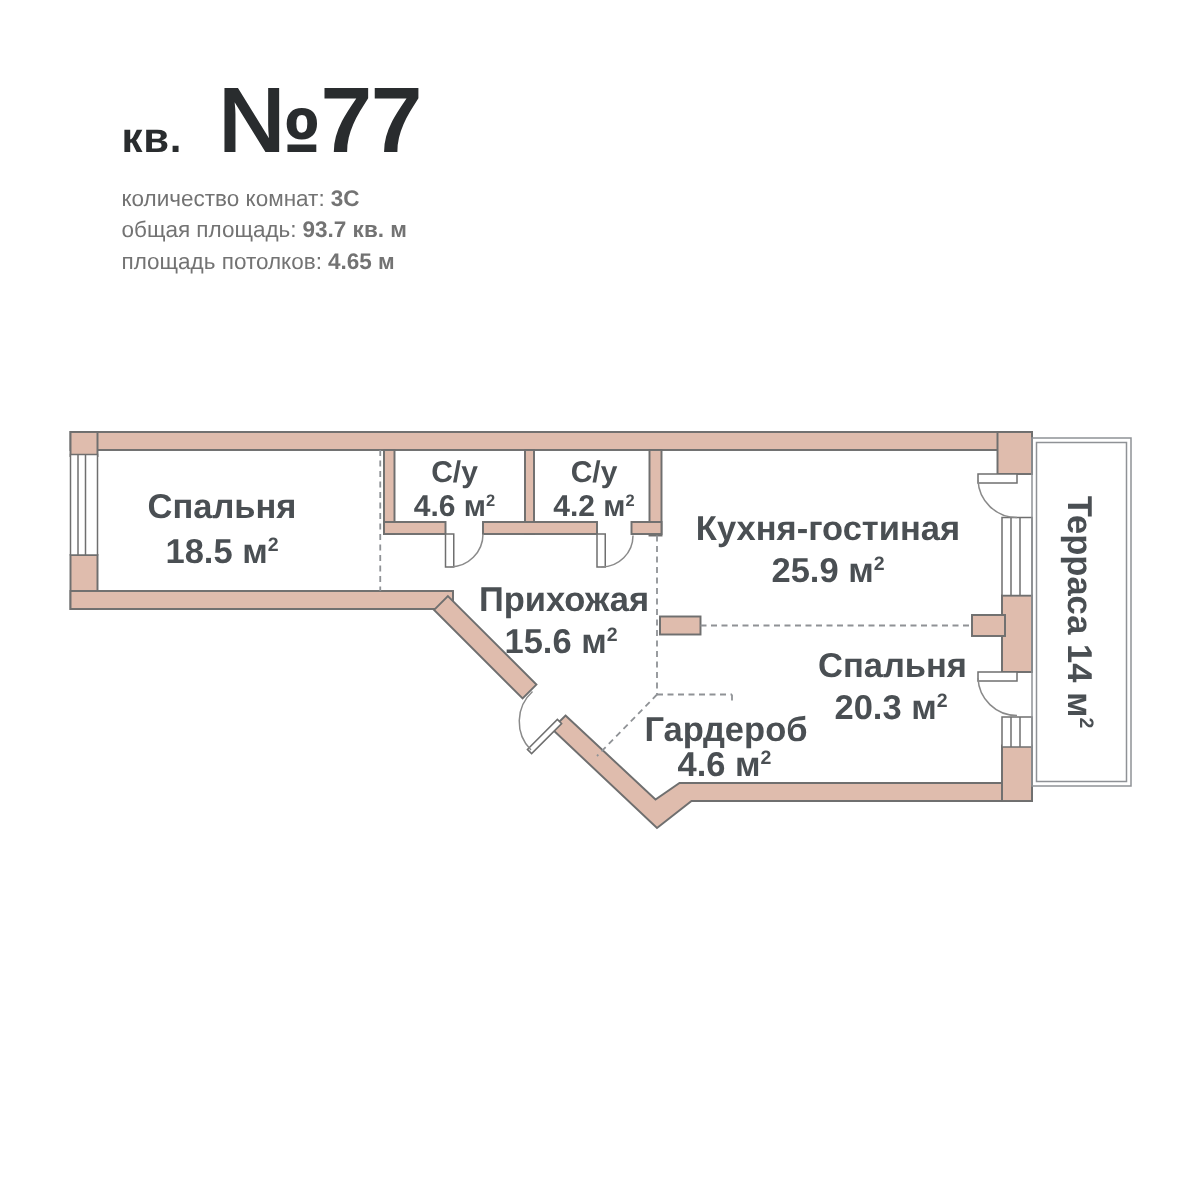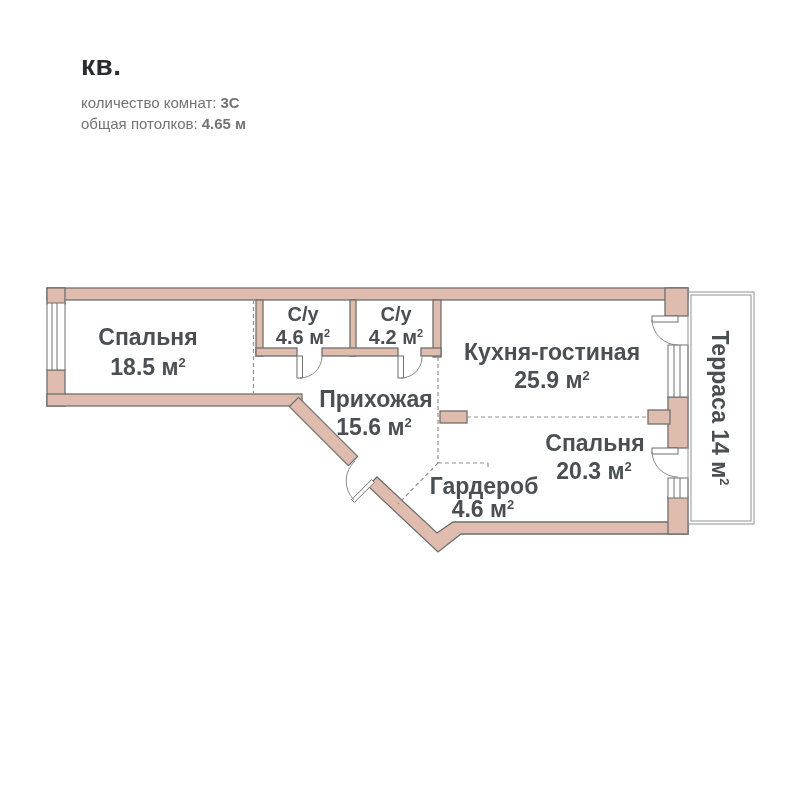--- a/index.html
+++ b/index.html
@@ -31,27 +31,31 @@
   .sup-sm{font-size:11px;}
 </style>
 </head>
 <body>
 
 <div class="page">
 
   <div class="hdr">
     <div class="unit-row">
       <span class="unit-prefix">кв.</span>
+      <span class="unit-number">№77</span>
     </div>
     <div class="meta">
       <div class="row">
         <span>количество комнат:</span><span class="val">3С</span>
       </div>
       <div class="row">
-        <span>общая потолков:</span><span class="val">4.65 м</span>
+        <span>общая площадь:</span><span class="val">93.7 кв. м</span>
+      </div>
+      <div class="row">
+        <span>площадь потолков:</span><span class="val">4.65 м</span>
       </div>
     </div>
   </div>
 
   <svg width="800" height="800" viewBox="0 0 800 800">
 
     <g>
 
       <rect class="wall" x="47" y="288" width="641" height="12"></rect>
 

